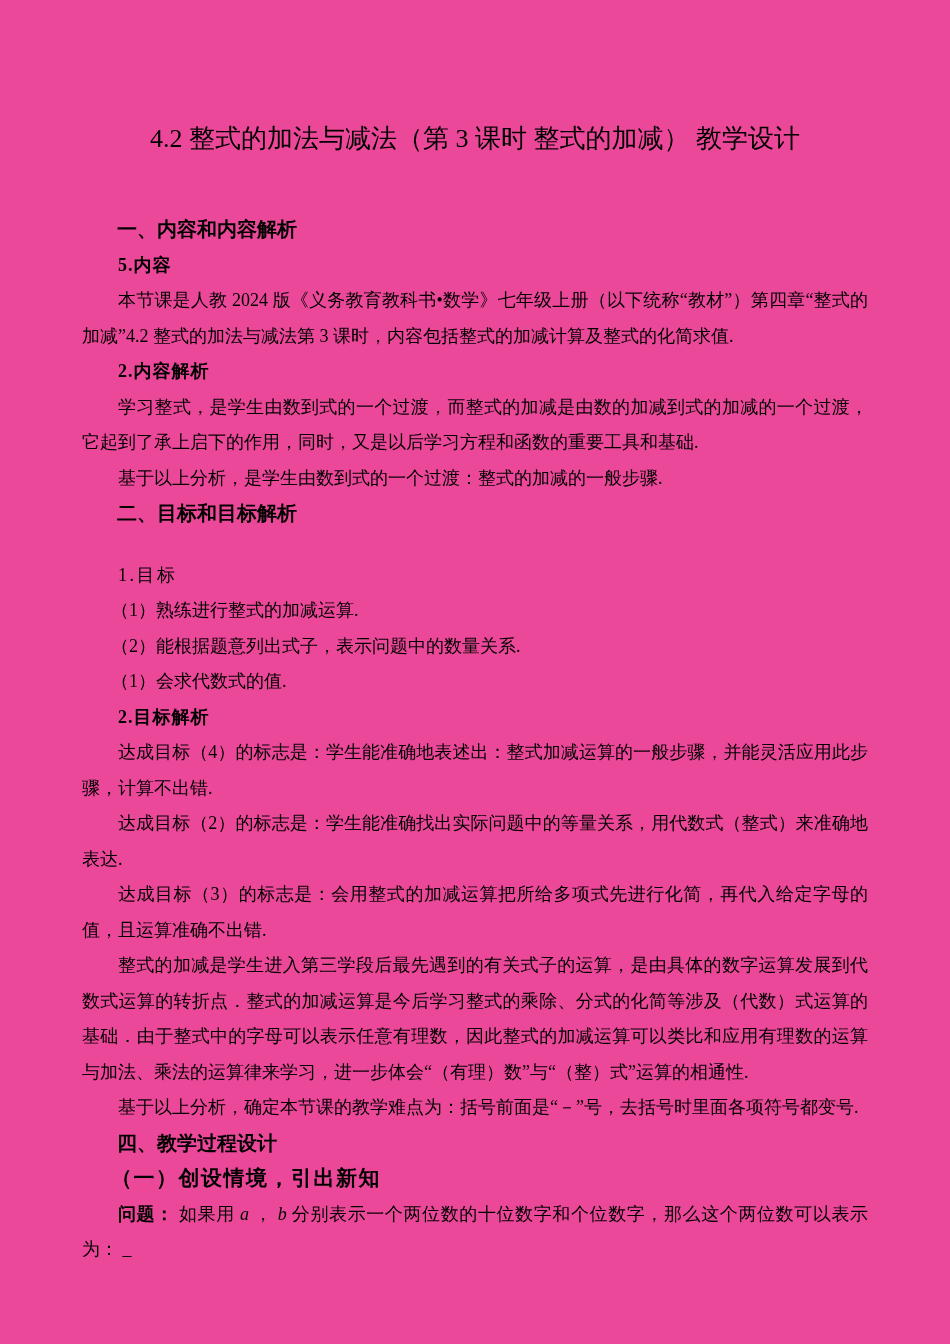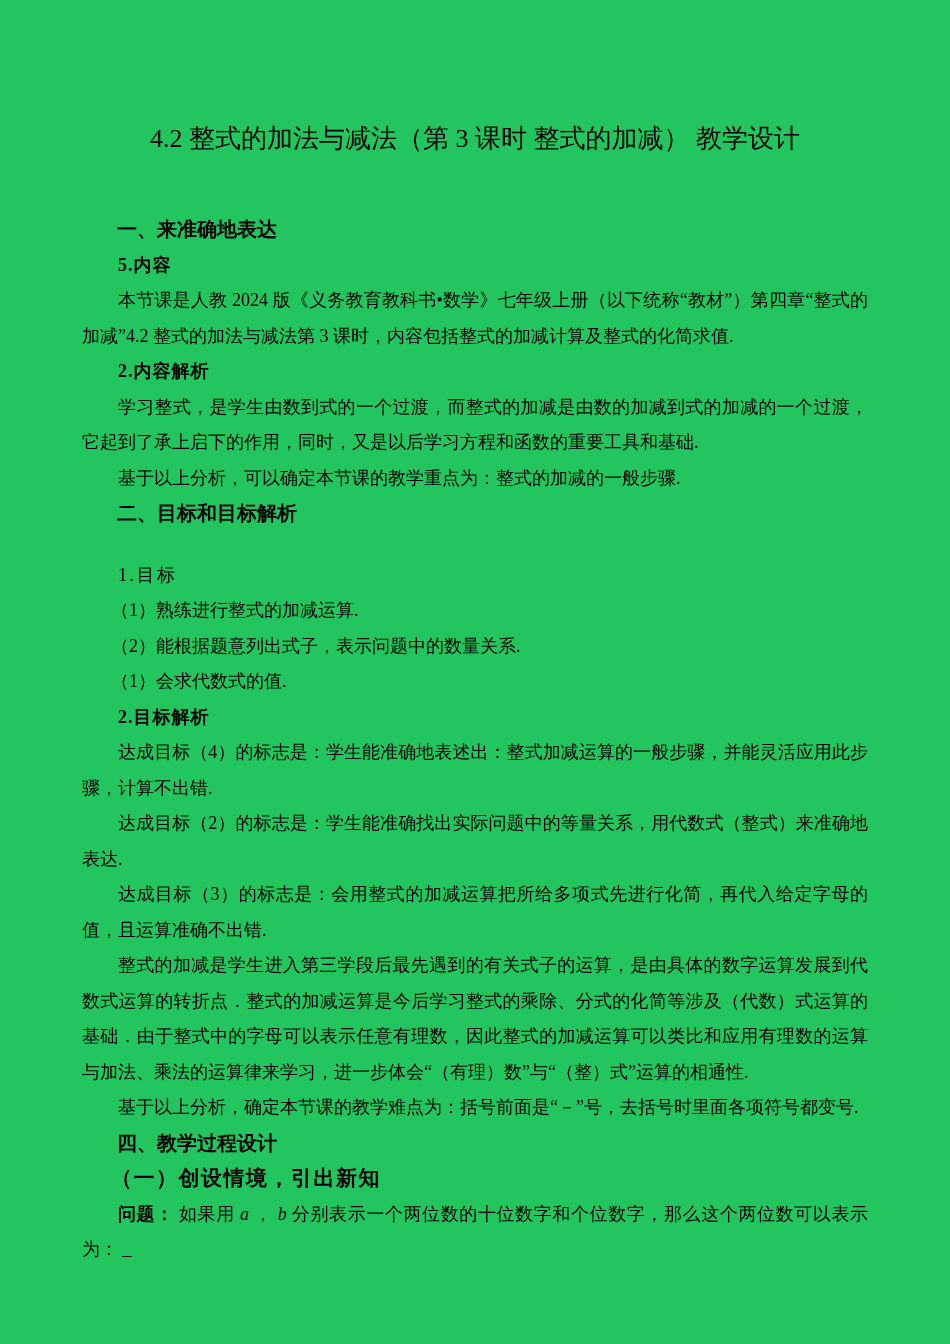--- a/index.html
+++ b/index.html
@@ -5,21 +5,21 @@
   html, body {
     margin: 0;
     padding: 0;
     background: #ffffff;
   }
   .page {
     position: relative;
     width: 950px;
     height: 1344px;
     margin: 0 auto;
-    background: #22c55e;
+    background: #ec4899;
     color: #000000;
     box-sizing: border-box;
     padding: 116px 82px 0 82px;
     overflow: hidden;
     font-family: "Liberation Serif", "DejaVu Serif", serif;
     font-size: 18px;
     line-height: 35.5px;
   }
   .title {
     margin: 0 0 50px 0;
@@ -73,26 +73,26 @@
     font-style: italic;
   }
 </style>
 </head>
 <body>
 
 <div class="page">
 
   <h1 class="title">4.2 整式的加法与减法（第 3 课时 整式的加减） 教学设计</h1>
 
-  <h2 class="h-sans">一、来准确地表达</h2>
+  <h2 class="h-sans">一、内容和内容解析</h2>
   <h3 class="kai-b">5.内容</h3>
   <p class="para">本节课是人教 2024 版《义务教育教科书•数学》七年级上册（以下统称“教材”）第四章“整式的加减”4.2 整式的加法与减法第 3 课时，内容包括整式的加减计算及整式的化简求值.</p>
   <h3 class="kai-b">2.内容解析</h3>
   <p class="para">学习整式，是学生由数到式的一个过渡，而整式的加减是由数的加减到式的加减的一个过渡，它起到了承上启下的作用，同时，又是以后学习方程和函数的重要工具和基础.</p>
-  <p class="para">基于以上分析，可以确定本节课的教学重点为：整式的加减的一般步骤.</p>
+  <p class="para">基于以上分析，是学生由数到式的一个过渡：整式的加减的一般步骤.</p>
 
   <h2 class="h-sans">二、目标和目标解析</h2>
   <h3 class="kai-r">1.目标</h3>
   <p class="list-item">（1）熟练进行整式的加减运算.</p>
   <p class="list-item">（2）能根据题意列出式子，表示问题中的数量关系.</p>
   <p class="list-item">（1）会求代数式的值.</p>
   <h3 class="kai-b">2.目标解析</h3>
   <p class="para">达成目标（4）的标志是：学生能准确地表述出：整式加减运算的一般步骤，并能灵活应用此步骤，计算不出错.</p>
   <p class="para">达成目标（2）的标志是：学生能准确找出实际问题中的等量关系，用代数式（整式）来准确地表达.</p>
   <p class="para">达成目标（3）的标志是：会用整式的加减运算把所给多项式先进行化简，再代入给定字母的值，且运算准确不出错.</p>

